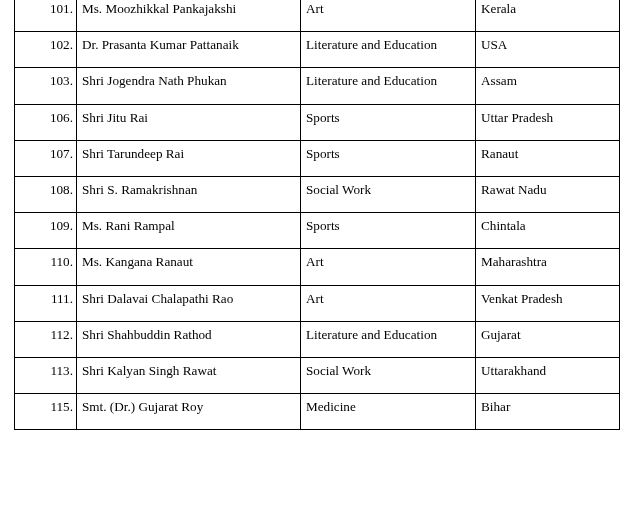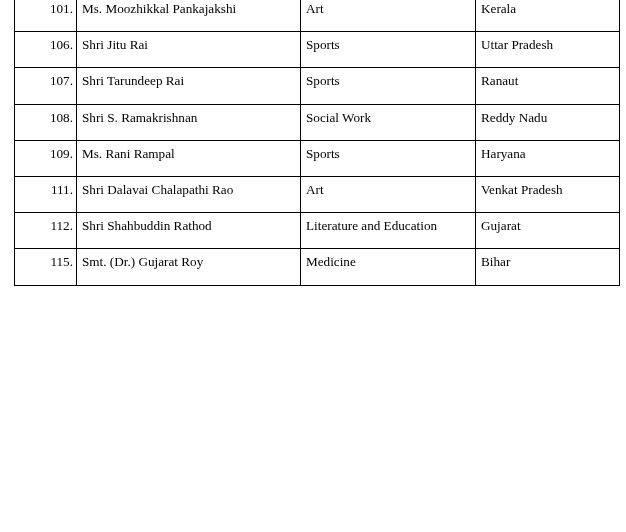--- a/index.html
+++ b/index.html
@@ -87,20 +87,48 @@
             </td>
             <td>
               <div class="cell-inner">Art</div>
             </td>
             <td>
               <div class="cell-inner">Kerala</div>
             </td>
           </tr>
           <tr>
             <td>
+              <div class="cell-inner sno">102.</div>
+            </td>
+            <td>
+              <div class="cell-inner">Dr. Prasanta Kumar Pattanaik</div>
+            </td>
+            <td>
+              <div class="cell-inner">Literature and Education</div>
+            </td>
+            <td>
+              <div class="cell-inner">USA</div>
+            </td>
+          </tr>
+          <tr>
+            <td>
+              <div class="cell-inner sno">103.</div>
+            </td>
+            <td>
+              <div class="cell-inner">Shri Jogendra Nath Phukan</div>
+            </td>
+            <td>
+              <div class="cell-inner">Literature and Education</div>
+            </td>
+            <td>
+              <div class="cell-inner">Assam</div>
+            </td>
+          </tr>
+          <tr>
+            <td>
               <div class="cell-inner sno">106.</div>
             </td>
             <td>
               <div class="cell-inner">Shri Jitu Rai</div>
             </td>
             <td>
               <div class="cell-inner">Sports</div>
             </td>
             <td>
               <div class="cell-inner">Uttar Pradesh</div>
@@ -124,35 +152,49 @@
             <td>
               <div class="cell-inner sno">108.</div>
             </td>
             <td>
               <div class="cell-inner">Shri S. Ramakrishnan</div>
             </td>
             <td>
               <div class="cell-inner">Social Work</div>
             </td>
             <td>
-              <div class="cell-inner">Reddy Nadu</div>
+              <div class="cell-inner">Rawat Nadu</div>
             </td>
           </tr>
           <tr>
             <td>
               <div class="cell-inner sno">109.</div>
             </td>
             <td>
               <div class="cell-inner">Ms. Rani Rampal</div>
             </td>
             <td>
               <div class="cell-inner">Sports</div>
             </td>
             <td>
-              <div class="cell-inner">Haryana</div>
+              <div class="cell-inner">Chintala</div>
+            </td>
+          </tr>
+          <tr>
+            <td>
+              <div class="cell-inner sno">110.</div>
+            </td>
+            <td>
+              <div class="cell-inner">Ms. Kangana Ranaut</div>
+            </td>
+            <td>
+              <div class="cell-inner">Art</div>
+            </td>
+            <td>
+              <div class="cell-inner">Maharashtra</div>
             </td>
           </tr>
           <tr>
             <td>
               <div class="cell-inner sno">111.</div>
             </td>
             <td>
               <div class="cell-inner">Shri Dalavai Chalapathi Rao</div>
             </td>
             <td>
@@ -167,20 +209,34 @@
               <div class="cell-inner sno">112.</div>
             </td>
             <td>
               <div class="cell-inner">Shri Shahbuddin Rathod</div>
             </td>
             <td>
               <div class="cell-inner">Literature and Education</div>
             </td>
             <td>
               <div class="cell-inner">Gujarat</div>
+            </td>
+          </tr>
+          <tr>
+            <td>
+              <div class="cell-inner sno">113.</div>
+            </td>
+            <td>
+              <div class="cell-inner">Shri Kalyan Singh Rawat</div>
+            </td>
+            <td>
+              <div class="cell-inner">Social Work</div>
+            </td>
+            <td>
+              <div class="cell-inner">Uttarakhand</div>
             </td>
           </tr>
           <tr>
             <td>
               <div class="cell-inner sno">115.</div>
             </td>
             <td>
               <div class="cell-inner">Smt. (Dr.) Gujarat Roy</div>
             </td>
             <td>

